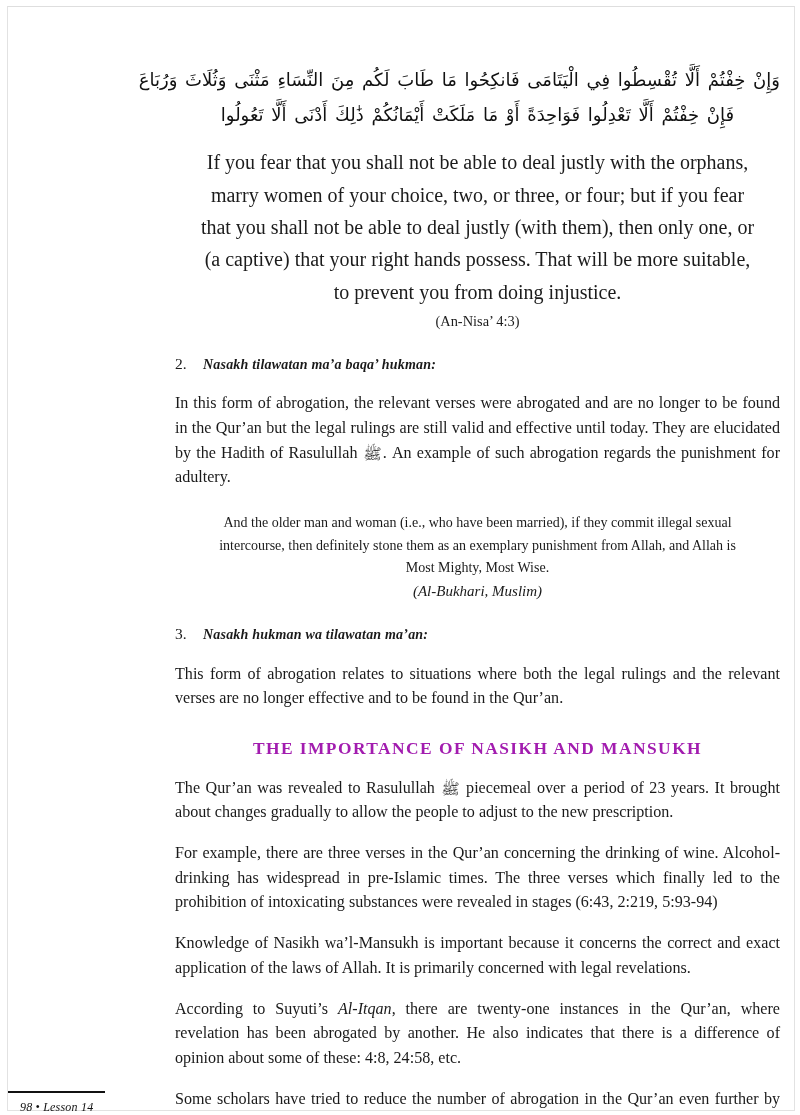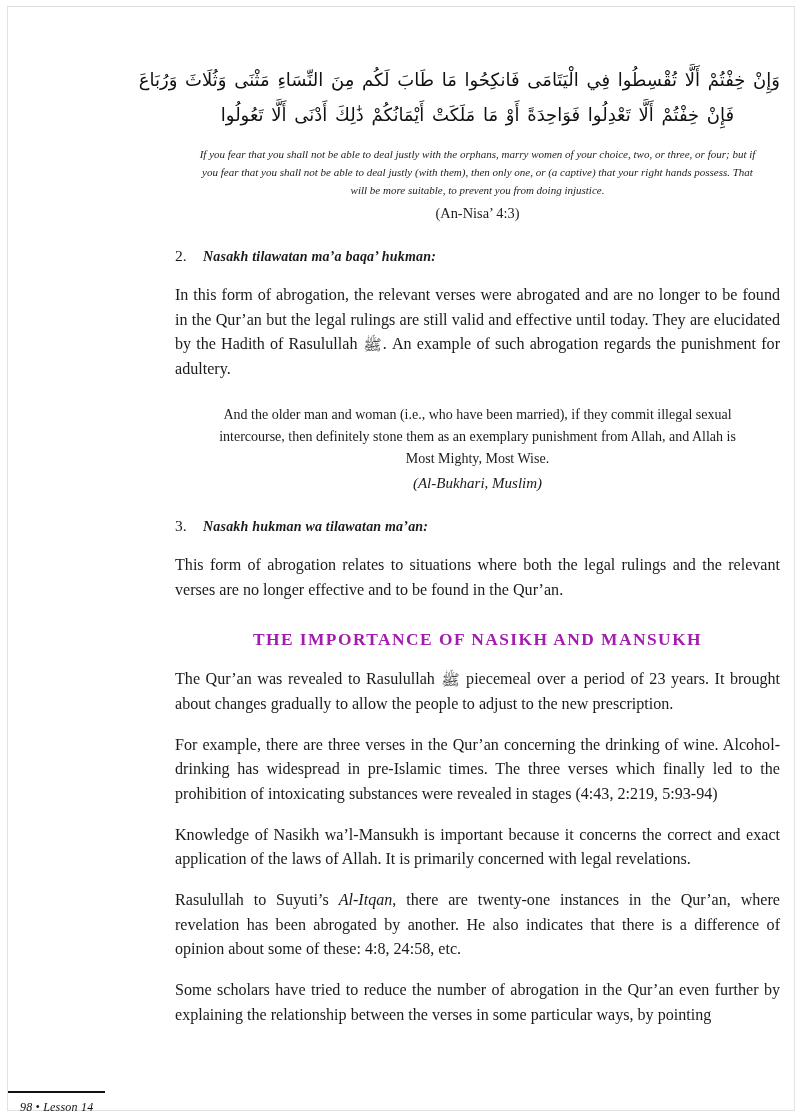--- a/index.html
+++ b/index.html
@@ -51,22 +51,21 @@
     margin-top: 62px;
     letter-spacing: 0;
     word-spacing: 2px;
   }
   .arabic .aline { display: block; white-space: nowrap; }
   .arabic .aline.l1 { font-size: 18px; text-align: right; }
   .arabic .aline.l2 { font-size: 18px; }
 
   
   .translation {
-    font-style: italic;
-    font-size: 11px;
+    font-size: 20px;
     line-height: 1.62;
     text-align: center;
     margin: 14px 22px 0 22px;
     color: #1c1c1c;
   }
   .citation {
     text-align: center;
     font-size: 14.4px;
     margin-top: 5px;
     color: #1c1c1c;
@@ -194,25 +193,25 @@
       <span class="num">3.</span>
       <span class="ttl">Nasakh hukman wa tilawatan ma’an:</span>
     </div>
 
     <p class="body first">This form of abrogation relates to situations where both the legal rulings and the relevant verses are no longer effective and to be found in the Qur’an.</p>
 
     <h2 class="section">THE IMPORTANCE OF NASIKH AND MANSUKH</h2>
 
     <p class="body"><span>The Qur’an was revealed to Rasulullah </span><span class="sws">ﷺ</span><span> piecemeal over a period of 23 years. It brought about changes gradually to allow the people to adjust to the new prescription.</span></p>
 
-    <p class="body">For example, there are three verses in the Qur’an concerning the drinking of wine. Alcohol-drinking has widespread in pre-Islamic times. The three verses which finally led to the prohibition of intoxicating substances were revealed in stages (4:43, 2:219, 5:93-94)</p>
+    <p class="body">For example, there are three verses in the Qur’an concerning the drinking of wine. Alcohol-drinking has widespread in pre-Islamic times. The three verses which finally led to the prohibition of intoxicating substances were revealed in stages (6:43, 2:219, 5:93-94)</p>
 
     <p class="body">Knowledge of Nasikh wa’l-Mansukh is important because it concerns the correct and exact application of the laws of Allah. It is primarily concerned with legal revelations.</p>
 
-    <p class="body"><span>Rasulullah to Suyuti’s </span><em class="ital">Al-Itqan</em><span>, there are twenty-one instances in the Qur’an, where revelation has been abrogated by another. He also indicates that there is a difference of opinion about some of these: 4:8, 24:58, etc.</span></p>
+    <p class="body"><span>According to Suyuti’s </span><em class="ital">Al-Itqan</em><span>, there are twenty-one instances in the Qur’an, where revelation has been abrogated by another. He also indicates that there is a difference of opinion about some of these: 4:8, 24:58, etc.</span></p>
 
     <p class="body">Some scholars have tried to reduce the number of abrogation in the Qur’an even further by explaining the relationship between the verses in some particular ways, by pointing</p>
 
   </div>
 
   <div class="footer">
     <div class="footer-rule"></div>
     <div class="footer-text"><span>98</span>&nbsp;<span>•</span>&nbsp;<span>Lesson 14</span></div>
   </div>
 

